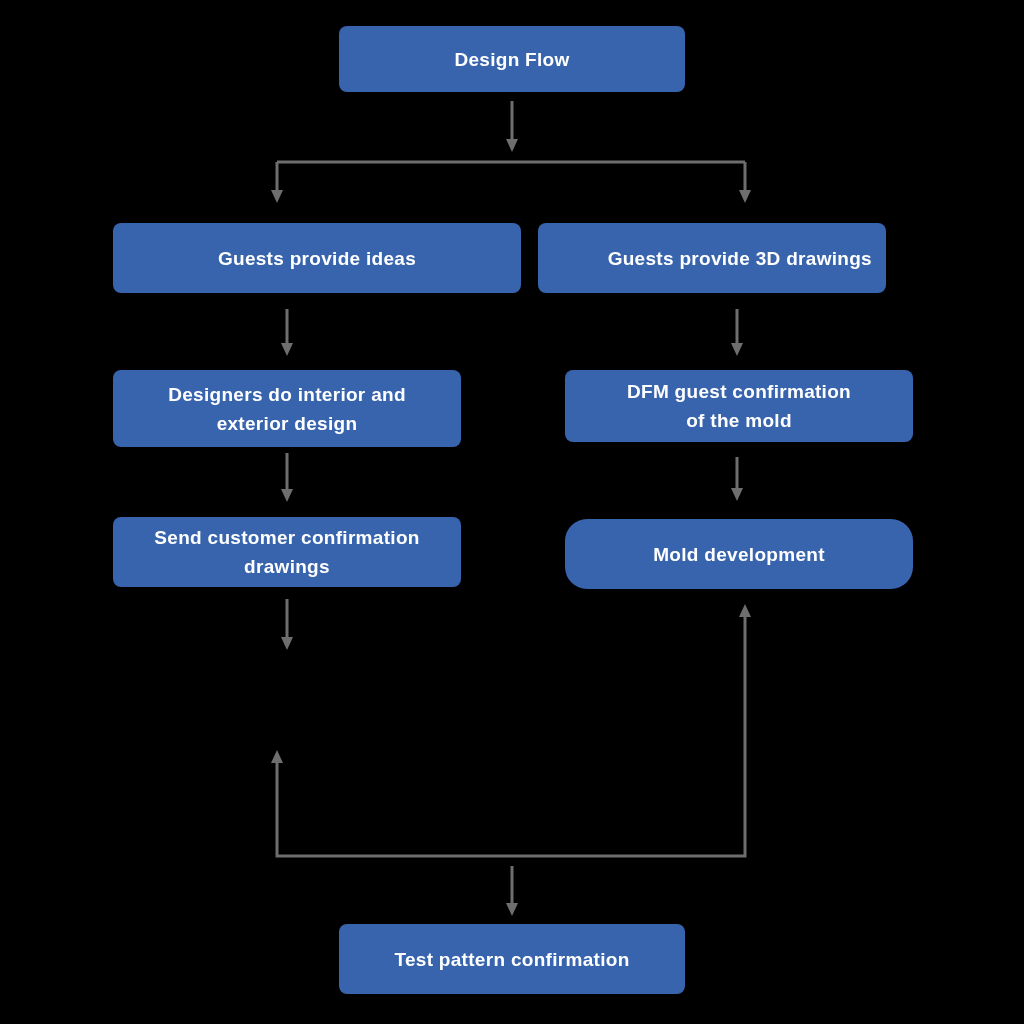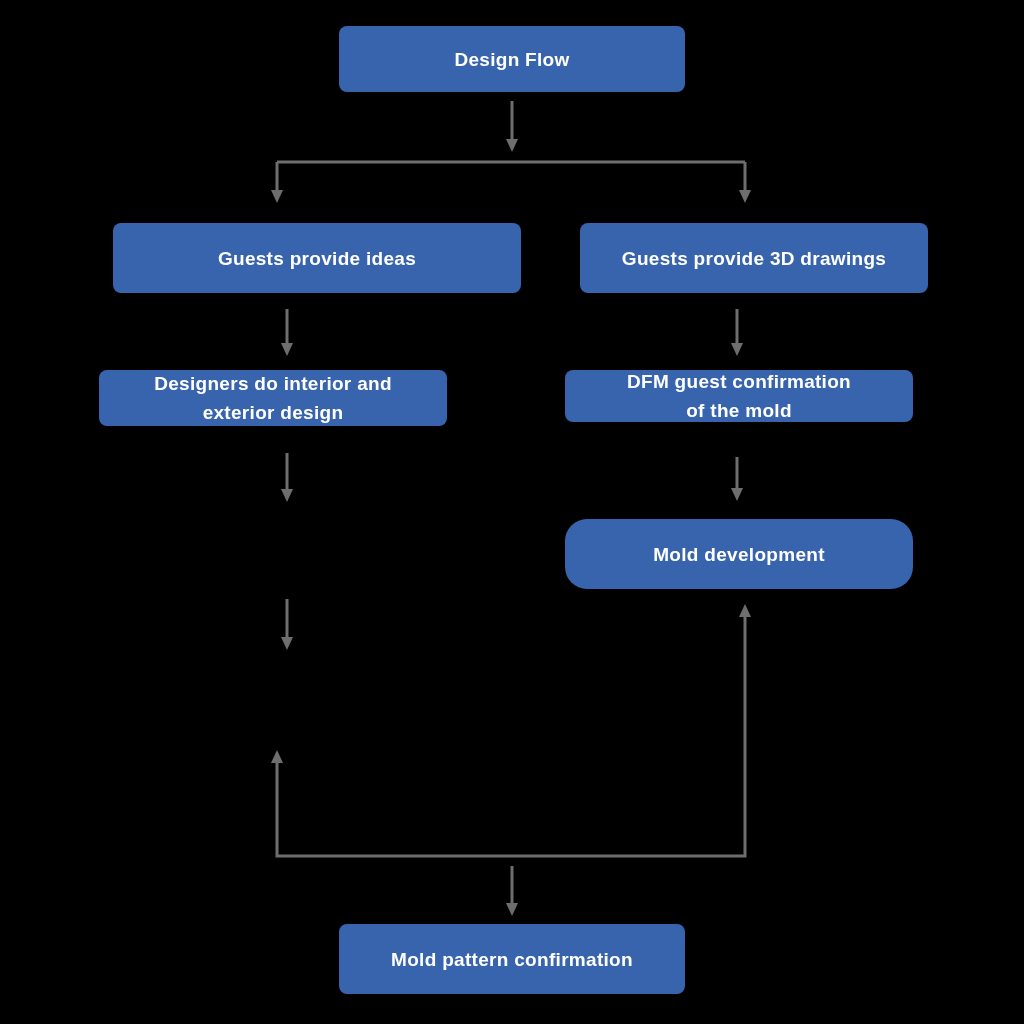--- a/index.html
+++ b/index.html
@@ -74,37 +74,41 @@
   </svg>
 
   <div class="node" style="left:339px; top:26px; width:346px; height:66px;">
     <span class="node-label">Design Flow</span>
   </div>
 
   <div class="node" style="left:113px; top:223px; width:408px; height:70px;">
     <span class="node-label">Guests provide ideas</span>
   </div>
 
-  <div class="node" style="left:580px; top:223px; width:348px; height:70px;">
+  <div class="node" style="left:538px; top:223px; width:348px; height:70px;justify-content:flex-end;">
     <span class="node-label">Guests provide 3D drawings</span>
   </div>
 
-  <div class="node" style="left:99px; top:370px; width:348px; height:56px;">
+  <div class="node" style="left:113px; top:370px; width:348px; height:77px;">
     <span class="node-label">Designers do interior and
 exterior design</span>
   </div>
 
-  <div class="node" style="left:565px; top:370px; width:348px; height:52px;">
+  <div class="node" style="left:565px; top:370px; width:348px; height:72px;">
     <span class="node-label">DFM guest confirmation
 of the mold</span>
   </div>
 
+  <div class="node" style="left:113px; top:517px; width:348px; height:70px;">
+    <span class="node-label">Send customer confirmation
+drawings</span>
+  </div>
 
   <div class="node" style="left:565px; top:519px; width:348px; height:70px;border-radius:22px;">
     <span class="node-label">Mold development</span>
   </div>
 
 
   <div class="node" style="left:339px; top:924px; width:346px; height:70px;">
-    <span class="node-label">Mold pattern confirmation</span>
+    <span class="node-label">Test pattern confirmation</span>
   </div>
 
 </div>
 
 </body></html>

